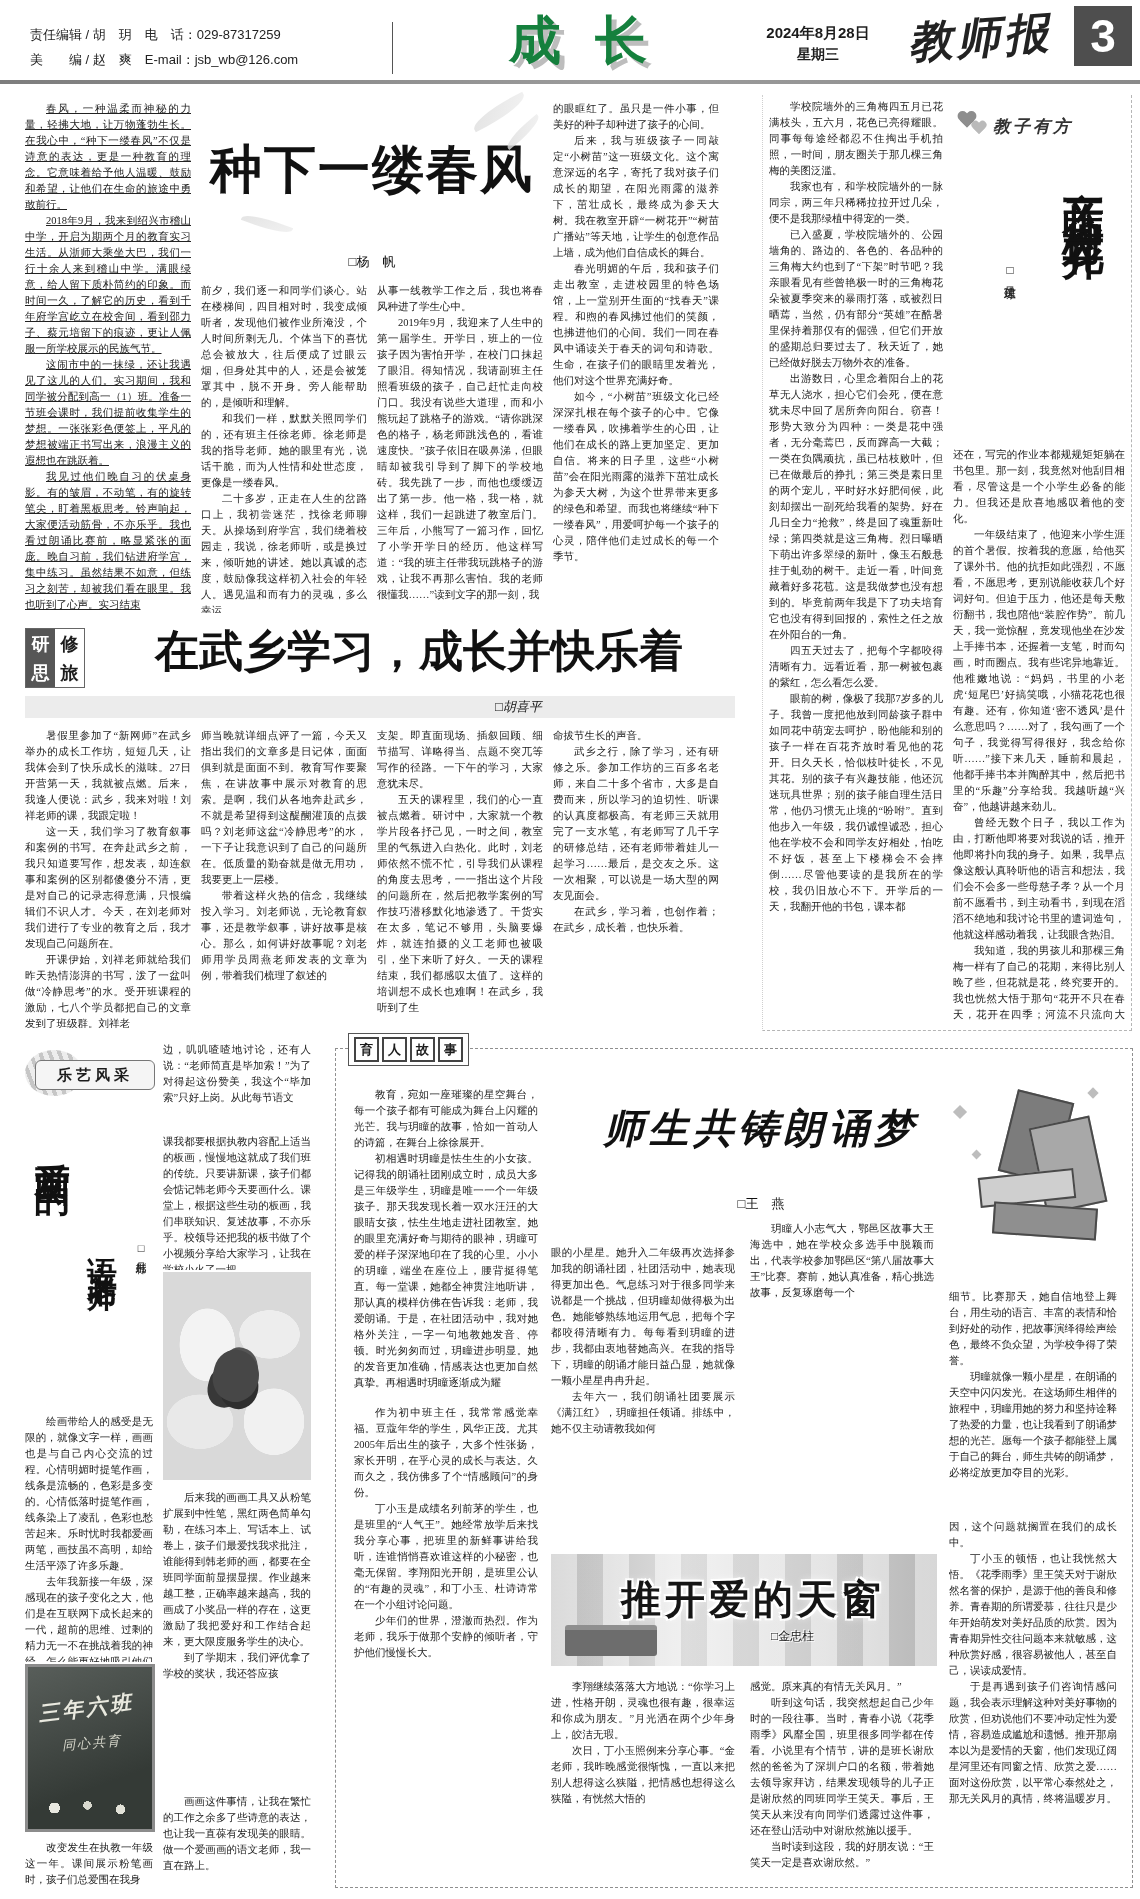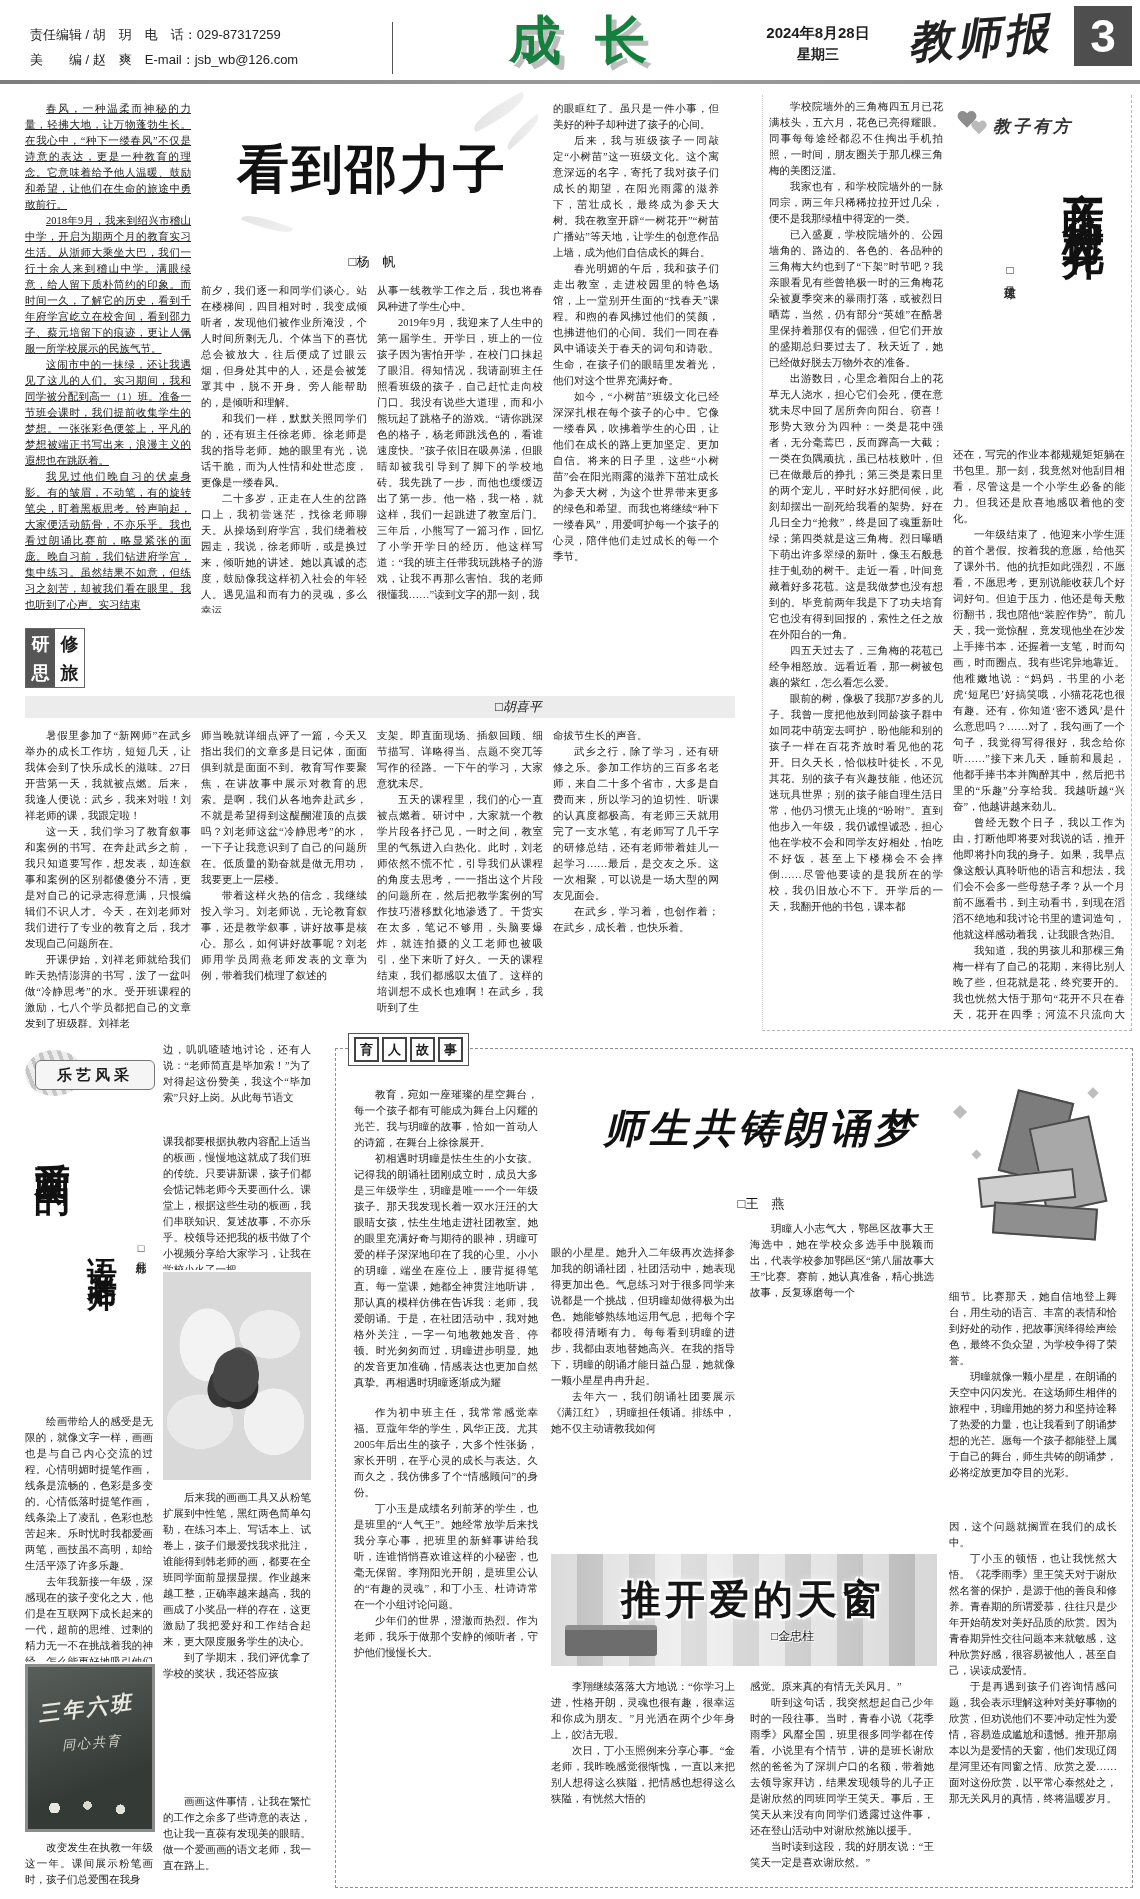--- a/index.html
+++ b/index.html
@@ -154,21 +154,21 @@
     <div class="m-col col" style="left:0;top:6px;height:512px;text-decoration:underline;">
         <p>春风，一种温柔而神秘的力量，轻拂大地，让万物蓬勃生长。在我心中，“种下一缕春风”不仅是诗意的表达，更是一种教育的理念。它意味着给予他人温暖、鼓励和希望，让他们在生命的旅途中勇敢前行。</p>
         <p>2018年9月，我来到绍兴市稽山中学，开启为期两个月的教育实习生活。从浙师大乘坐大巴，我们一行十余人来到稽山中学。满眼绿意，给人留下质朴简约的印象。而时间一久，了解它的历史，看到千年府学宫屹立在校舍间，看到邵力子、蔡元培留下的痕迹，更让人佩服一所学校展示的民族气节。</p>
         <p>这闹市中的一抹绿，还让我遇见了这儿的人们。实习期间，我和同学被分配到高一（1）班。准备一节班会课时，我们提前收集学生的梦想。一张张彩色便签上，平凡的梦想被端正书写出来，浪漫主义的遐想也在跳跃着。</p>
         <p>我见过他们晚自习的伏桌身影。有的皱眉，不动笔，有的旋转笔尖，盯着黑板思考。铃声响起，大家便活动筋骨，不亦乐乎。我也看过朗诵比赛前，略显紧张的面庞。晚自习前，我们钻进府学宫，集中练习。虽然结果不如意，但练习之刻苦，却被我们看在眼里。我也听到了心声。实习结束</p>
       </div>
     <div class="m-head">
       <span class="leaf" style="left:268px;top:4px;width:60px;height:14px;transform:rotate(-28deg);"></span>
       <span class="leaf" style="left:300px;top:26px;width:44px;height:10px;transform:rotate(-40deg);"></span>
       <span class="leaf" style="left:40px;top:118px;width:52px;height:10px;transform:rotate(20deg);"></span>
-      <h1>看到邵力子</h1>
+      <h1>种下一缕春风</h1>
     </div>
     <div class="m-by byline">□杨　帆</div>
     <div class="m-col col" style="left:176px;top:188px;height:330px;">
         <p class="cont">前夕，我们逐一和同学们谈心。站在楼梯间，四目相对时，我变成倾听者，发现他们被作业所淹没，个人时间所剩无几。个体当下的喜忧总会被放大，往后便成了过眼云烟，但身处其中的人，还是会被笼罩其中，脱不开身。旁人能帮助的，是倾听和理解。</p>
         <p>和我们一样，默默关照同学们的，还有班主任徐老师。徐老师是我的指导老师。她的眼里有光，说话干脆，而为人性情和处世态度，更像是一缕春风。</p>
         <p>二十多岁，正走在人生的岔路口上，我初尝迷茫，找徐老师聊天。从操场到府学宫，我们绕着校园走，我说，徐老师听，或是换过来，倾听她的讲述。她以真诚的态度，鼓励像我这样初入社会的年轻人。遇见温和而有力的灵魂，多么幸运。</p>
       </div>
     <div class="m-col col" style="left:352px;top:188px;height:330px;">
         <p class="cont">从事一线教学工作之后，我也将春风种进了学生心中。</p>
         <p>2019年9月，我迎来了人生中的第一届学生。开学日，班上的一位孩子因为害怕开学，在校门口抹起了眼泪。得知情况，我请副班主任照看班级的孩子，自己赶忙走向校门口。我没有说些大道理，而和小熊玩起了跳格子的游戏。“请你跳深色的格子，杨老师跳浅色的，看谁速度快。”孩子依旧在吸鼻涕，但眼睛却被我引导到了脚下的学校地砖。我先跳了一步，而他也缓缓迈出了第一步。他一格，我一格，就这样，我们一起跳进了教室后门。三年后，小熊写了一篇习作，回忆了小学开学日的经历。他这样写道：“我的班主任带我玩跳格子的游戏，让我不再那么害怕。我的老师很懂我……”读到文字的那一刻，我</p>
@@ -180,21 +180,21 @@
         <p>如今，“小树苗”班级文化已经深深扎根在每个孩子的心中。它像一缕春风，吹拂着学生的心田，让他们在成长的路上更加坚定、更加自信。将来的日子里，这些“小树苗”会在阳光雨露的滋养下茁壮成长为参天大树，为这个世界带来更多的绿色和希望。而我也将继续“种下一缕春风”，用爱呵护每一个孩子的心灵，陪伴他们走过成长的每一个季节。</p>
       </div>
   </div>
 
   <div class="abs tree-art">
     <div class="tree-colA col">
         <p>学校院墙外的三角梅四五月已花满枝头，五六月，花色已亮得耀眼。同事每每途经都忍不住掏出手机拍照，一时间，朋友圈关于那几棵三角梅的美图泛滥。</p>
         <p>我家也有，和学校院墙外的一脉同宗，两三年只稀稀拉拉开过几朵，便不是我那绿植中得宠的一类。</p>
         <p>已入盛夏，学校院墙外的、公园墙角的、路边的、各色的、各品种的三角梅大约也到了“下架”时节吧？我亲眼看见有些曾艳极一时的三角梅花朵被夏季突来的暴雨打落，或被烈日晒蔫，当然，仍有部分“英雄”在酷暑里保持着那仅有的倔强，但它们开放的盛期总归要过去了。秋天近了，她已经做好脱去万物外衣的准备。</p>
         <p>出游数日，心里念着阳台上的花草无人浇水，担心它们会死，便在意犹未尽中回了居所奔向阳台。窃喜！形势大致分为四种：一类是花中强者，无分毫蔫巴，反而蹿高一大截；一类在负隅顽抗，虽已枯枝败叶，但已在做最后的挣扎；第三类是素日里的两个宠儿，平时好水好肥伺候，此刻却摆出一副死给我看的架势。好在几日全力“抢救”，终是回了魂重新吐绿；第四类就是这三角梅。烈日曝晒下萌出许多翠绿的新叶，像玉石般悬挂于虬劲的树干。走近一看，叶间竟藏着好多花苞。这是我做梦也没有想到的。毕竟前两年我是下了功夫培育它也没有得到回报的，索性之任之放在外阳台的一角。</p>
-        <p>四五天过去了，三角梅的花苞已经争相怒放。远看近看，那一树被包裹的紫红，怎么看怎么爱。</p>
+        <p>四五天过去了，把每个字都咬得清晰有力。远看近看，那一树被包裹的紫红，怎么看怎么爱。</p>
         <p>眼前的树，像极了我那7岁多的儿子。我曾一度把他放到同龄孩子群中如同花中萌宠去呵护，盼他能和别的孩子一样在百花齐放时看见他的花开。日久天长，恰似枝叶徒长，不见其花。别的孩子有兴趣技能，他还沉迷玩具世界；别的孩子能自理生活日常，他仍习惯无止境的“吩咐”。直到他步入一年级，我仍诚惶诚恐，担心他在学校不会和同学友好相处，怕吃不好饭，甚至上下楼梯会不会摔倒……尽管他要读的是我所在的学校，我仍旧放心不下。开学后的一天，我翻开他的书包，课本都</p>
       </div>
     <div class="tree-tag">
       <span class="heart" style="left:0;top:6px;transform:scale(1.25);"></span>
       <span class="heart" style="left:12px;top:14px;opacity:.6;"></span>
       <div class="t">教子有方</div>
     </div>
     <div class="tree-title">亲临一树花开</div>
     <div class="tree-by">□吴建琼</div>
     <div class="tree-colB col">
@@ -205,20 +205,21 @@
       </div>
   </div>
 
   <div class="abs wux-art">
     <div class="wux-tag">
       <span>研</span>
       <span>修</span>
       <span>思</span>
       <span>旅</span>
     </div>
+    <div class="wux-head">在武乡学习，成长并快乐着</div>
     <div class="wux-band"></div>
     <div class="wux-by byline">□胡喜平</div>
     <div class="w-col col" style="left:0;">
         <p>暑假里参加了“新网师”在武乡举办的成长工作坊，短短几天，让我体会到了快乐成长的滋味。27日开营第一天，我就被点燃。后来，我逢人便说：武乡，我来对啦！刘祥老师的课，我跟定啦！</p>
         <p>这一天，我们学习了教育叙事和案例的书写。在奔赴武乡之前，我只知道要写作，想发表，却连叙事和案例的区别都傻傻分不清，更是对自己的记录志得意满，只恨编辑们不识人才。今天，在刘老师对我们进行了专业的教育之后，我才发现自己问题所在。</p>
         <p>开课伊始，刘祥老师就给我们昨天热情澎湃的书写，泼了一盆叫做“冷静思考”的水。受开班课程的激励，七八个学员都把自己的文章发到了班级群。刘祥老</p>
       </div>
     <div class="w-col col" style="left:176px;">
         <p class="cont">师当晚就详细点评了一篇，今天又指出我们的文章多是日记体，面面俱到就是面面不到。教育写作要聚焦，在讲故事中展示对教育的思索。是啊，我们从各地奔赴武乡，不就是希望得到这醍醐灌顶的点拨吗？刘老师这盆“冷静思考”的水，一下子让我意识到了自己的问题所在。低质量的勤奋就是做无用功，我要更上一层楼。</p>
         <p>带着这样火热的信念，我继续投入学习。刘老师说，无论教育叙事，还是教学叙事，讲好故事是核心。那么，如何讲好故事呢？刘老师用学员周燕老师发表的文章为例，带着我们梳理了叙述的</p>

